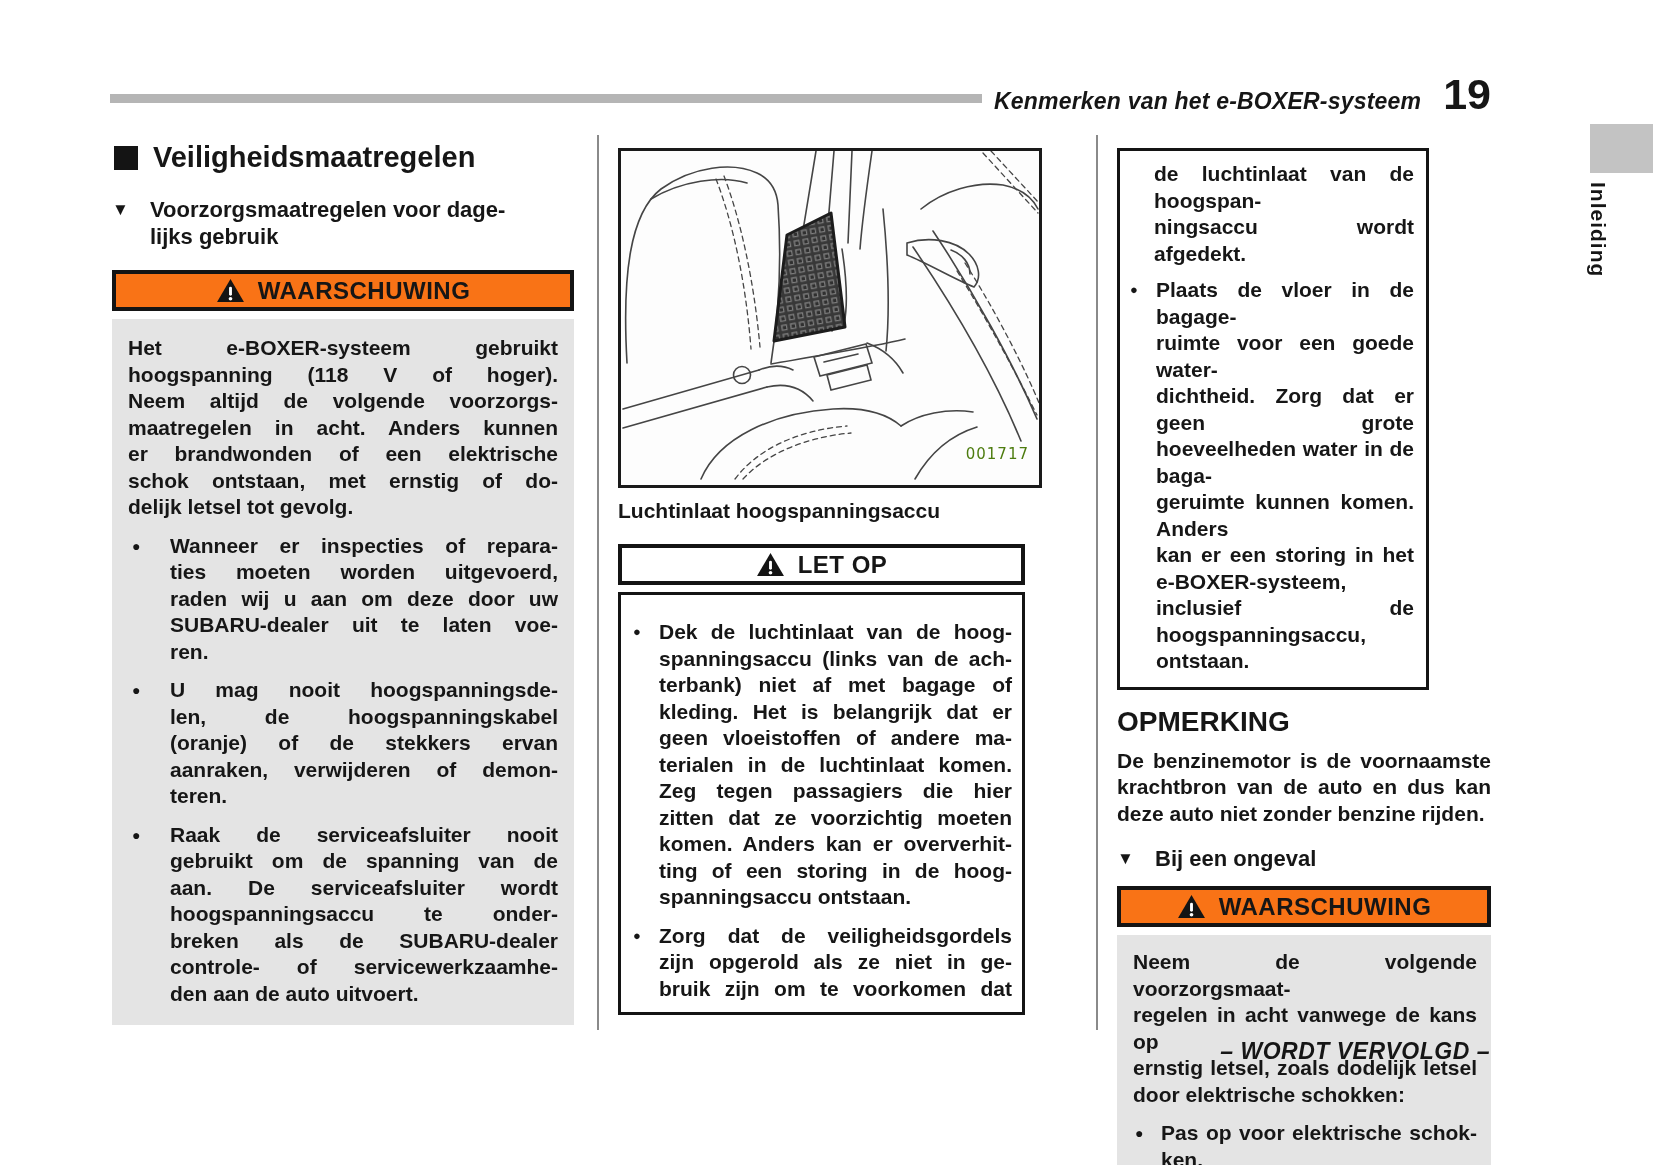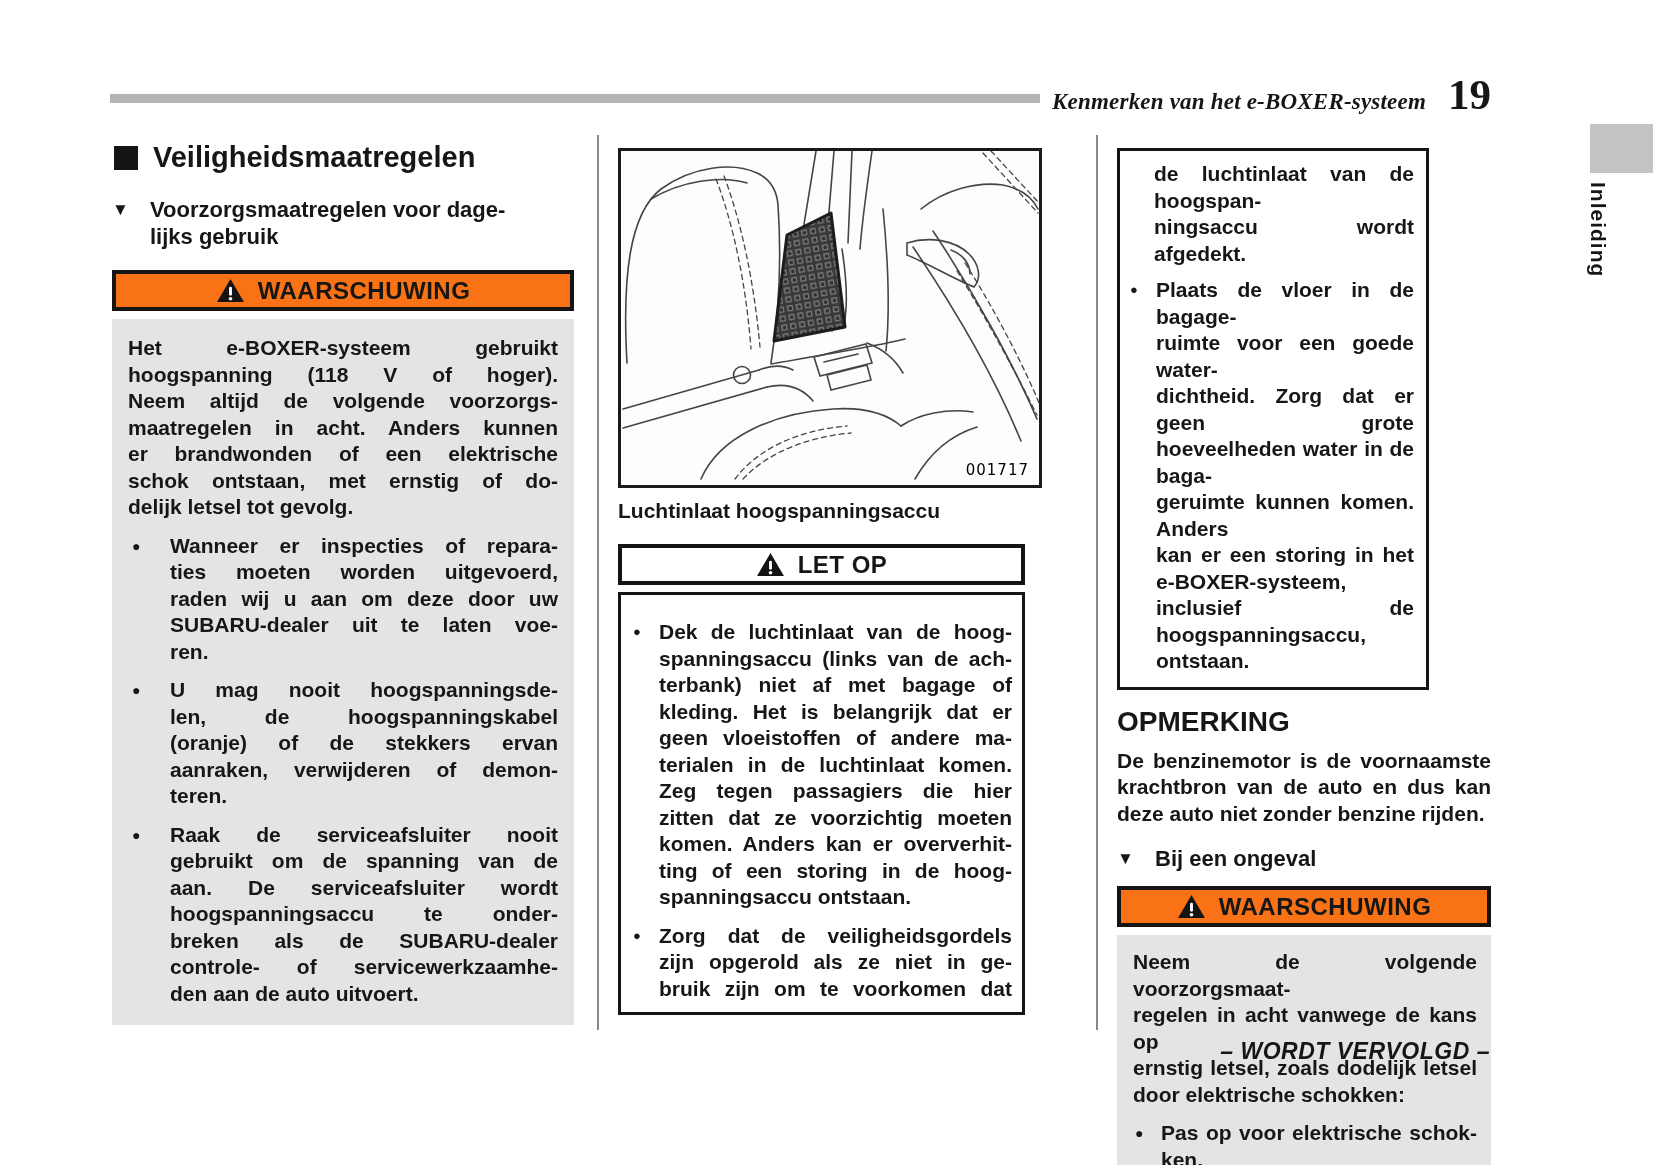--- a/index.html
+++ b/index.html
@@ -9,21 +9,21 @@
     font-family:"Liberation Sans", sans-serif;
     font-weight:bold;
     color:#161616;
     position:relative;
     overflow:hidden;
   }
   .page { position:absolute; inset:0; }
 
   
   .hrule { position:absolute; left:110px; top:94px; width:1380px; height:9px; background:#b5b5b5; }
-  .hdr { position:absolute; top:70px; right:160px; display:flex; align-items:baseline; z-index:2;font-family:Liberation Serif, serif; }
+  .hdr { position:absolute; top:70px; right:160px; display:flex; align-items:baseline; z-index:2; }
   .hdr-title { font-style:italic; font-size:23px; background:#fff; padding:0 8px 2px 12px; letter-spacing:0.2px; }
   .hdr-page { font-size:43px; background:#fff; padding:0 2px 2px 14px; }
 
   
   .tab-block { position:absolute; left:1590px; top:124px; width:63px; height:49px; background:#c3c3c3; }
   .tab-label { position:absolute; left:1586px; top:182px; writing-mode:vertical-rl; font-size:21px; letter-spacing:1px; }
 
   
   .vdiv { position:absolute; top:135px; width:2px; height:895px; background:#8a8a8a; }
   .vdiv1 { left:597px; } .vdiv2 { left:1096px; }
@@ -61,22 +61,22 @@
   }
   .bullet { display:flex; margin-top:12px; }
   .bm { width:42px; flex:none; font-size:14px; line-height:26.5px; padding-left:4px; }
   .bl { flex:1; min-width:0; }
   .dash { display:flex; margin-top:12px; margin-left:28px; }
   .dm { width:44px; flex:none; font-size:21px; line-height:26.5px; }
 
   
   .figure { margin-top:13px; border:3px solid #1a1a1a; height:340px; position:relative; background:#fdfdfd; }
   .figure svg.art { width:100%; height:100%; display:block; }
-  .fig-code { position:absolute; right:10px; bottom:6px; font-size:15px; letter-spacing:1px;
-              color:#000000; font-weight:normal; font-family:"DejaVu Sans", sans-serif; }
+  .fig-code { position:absolute; right:10px; bottom:22px; font-size:15px; letter-spacing:1px;
+              color:#4d7c0f; font-weight:normal; font-family:"DejaVu Sans", sans-serif; }
   .caption { font-size:21px; line-height:26px; margin-top:10px; }
   .col-mid .warn-head { width:407px; }
   .caut-body {
     margin-top:7px; border:3px solid #141414; background:#ffffff; width:407px;
     padding:12px 10px 10px 10px; font-size:21px; line-height:26.5px;
   }
   .caut-body .bm { width:28px; font-size:13px; padding-left:2px; }
 
   
   .cont-box {

